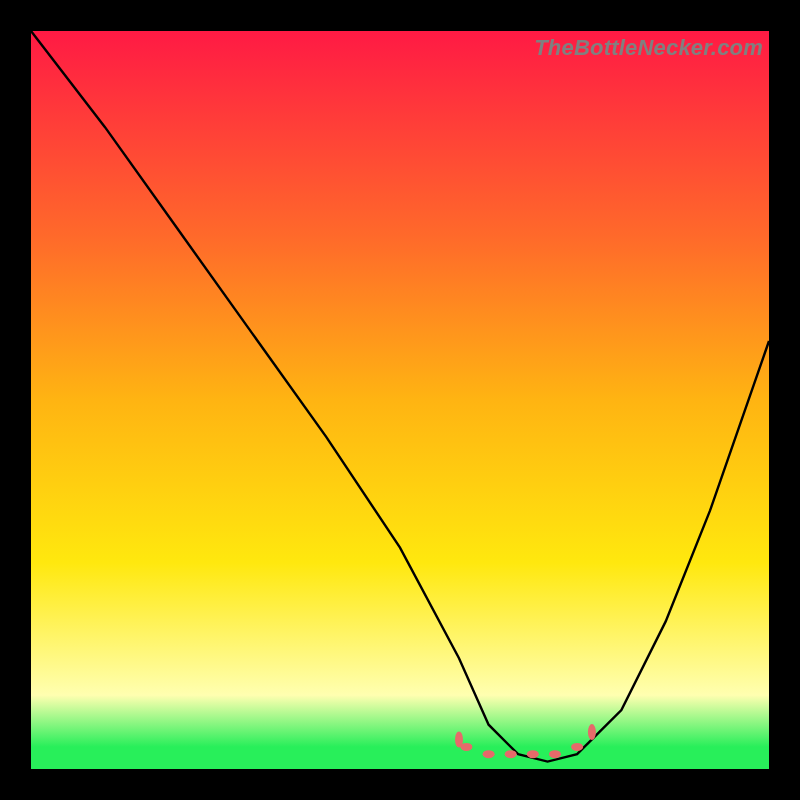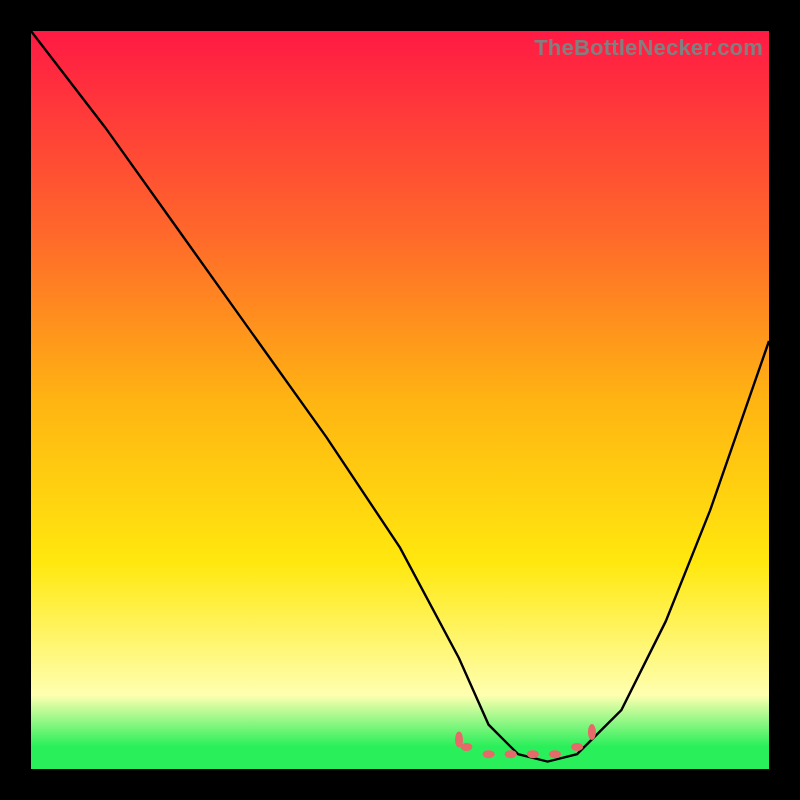--- a/index.html
+++ b/index.html
@@ -10,20 +10,21 @@
     background: #000000;
     overflow: hidden;
   }
   .frame {
     position: absolute;
     left: 31px;
     top: 31px;
     width: 738px;
     height: 738px;
     background: #0f172a;
+    font-style: italic;
   }
   .watermark {
     position: absolute;
     right: 6px;
     top: 4px;
     font-family: Arial, Helvetica, sans-serif;
     font-size: 22px;
     font-weight: 600;
     color: #808080;
     letter-spacing: 0.2px;

